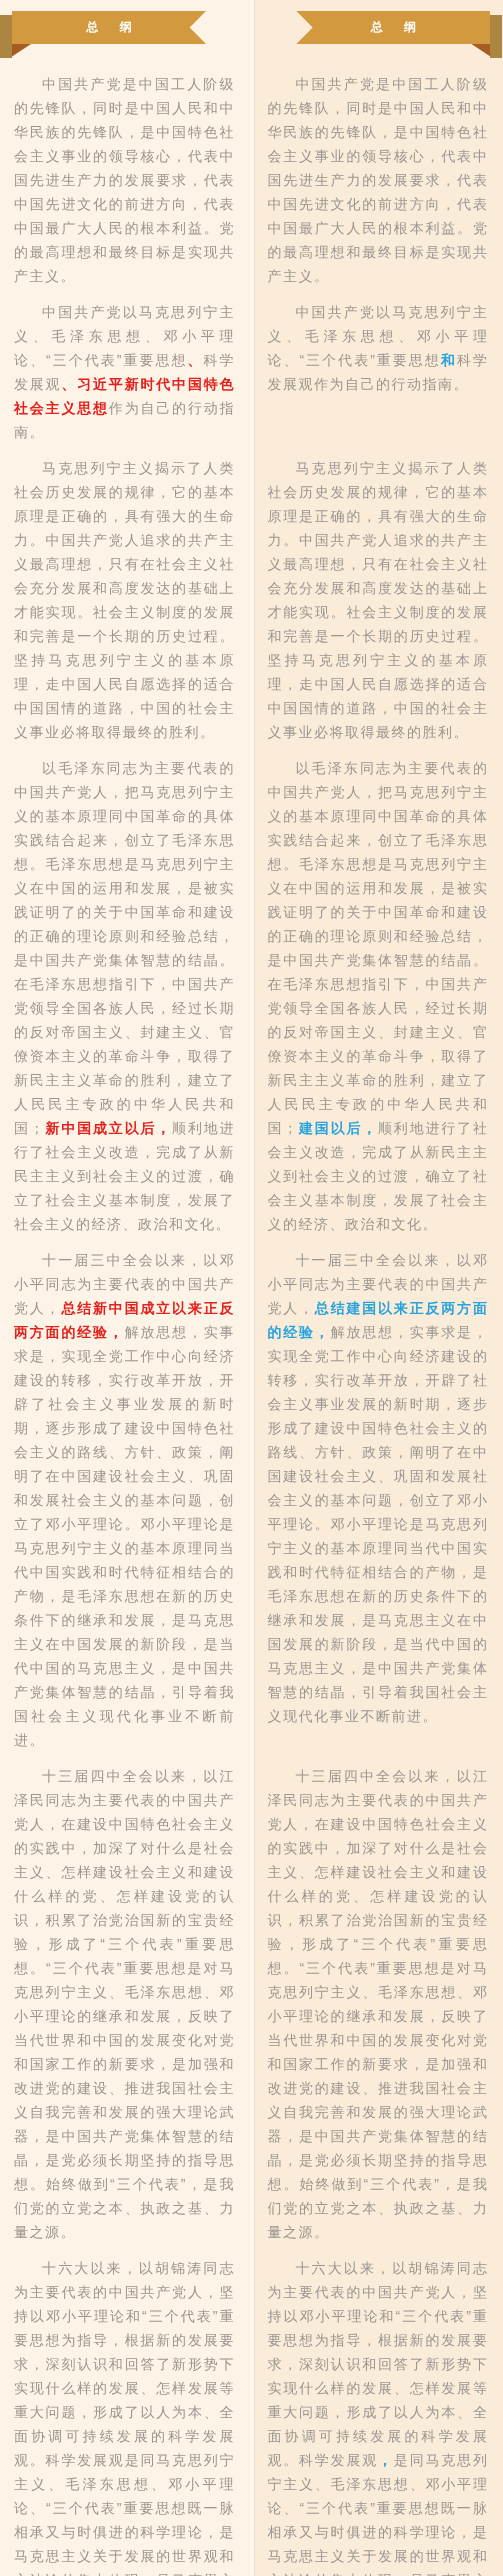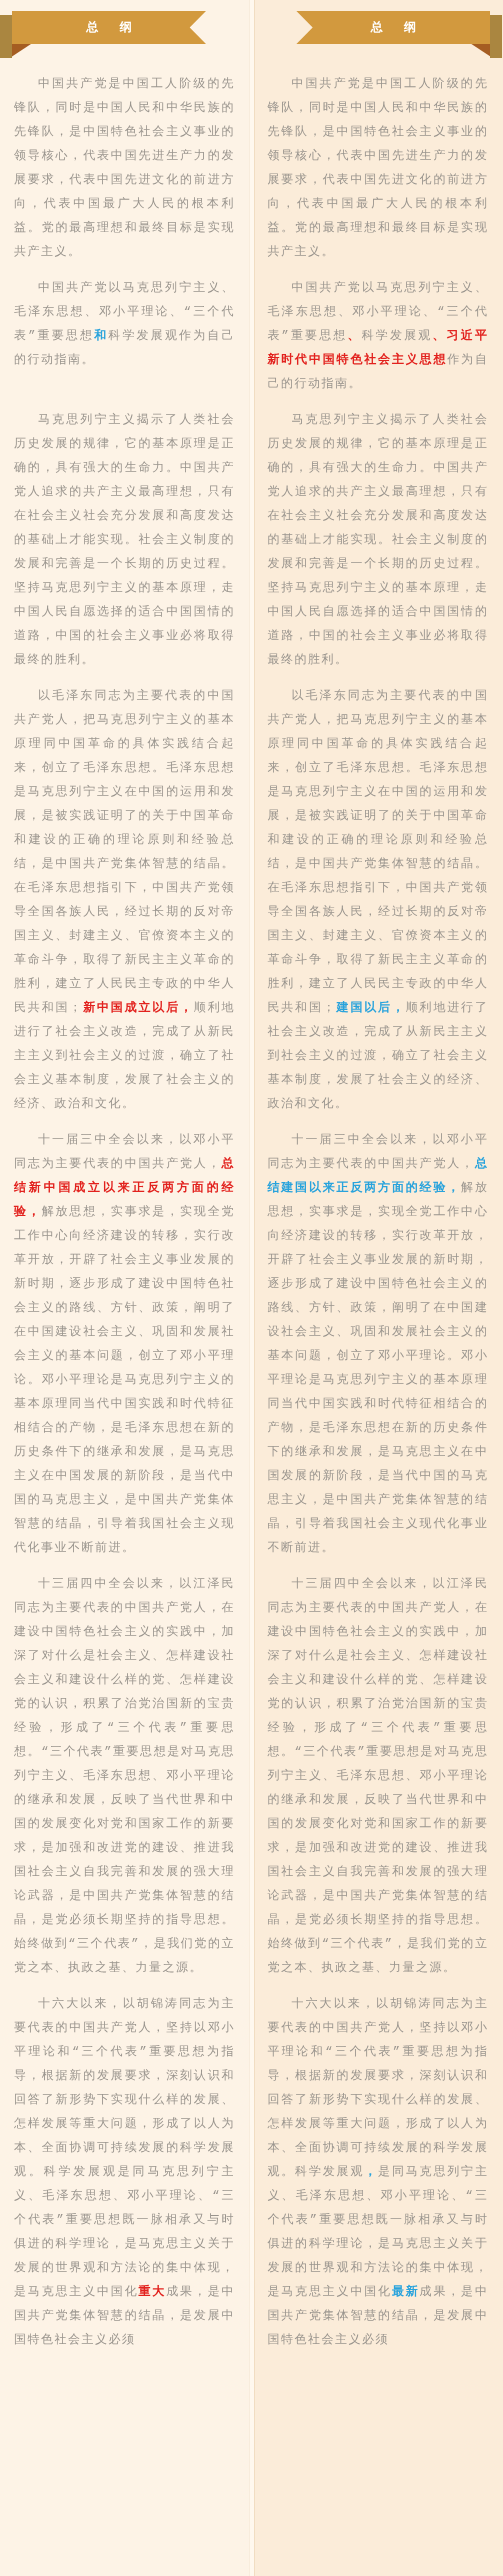--- a/index.html
+++ b/index.html
@@ -30,24 +30,23 @@
   .tail{position:absolute; top:15px; width:12px; height:43px;}
   .ribbon.l .tail{left:0;}
   .ribbon.r .tail{right:0;}
   .fold{position:absolute; top:44px; width:19px; height:12.6px;}
   .ribbon.l .fold{left:12px; clip-path:polygon(0 0,100% 0,0 100%);}
   .ribbon.r .fold{right:12px; clip-path:polygon(0 0,100% 0,100% 100%);}
   
   .cell{padding:0 14px;}
   .para{
     margin:12px 0 0 0;
-    font-size:12px; line-height:24px; letter-spacing:1.5px;
+    font-size:14px; line-height:24px; letter-spacing:1.5px;
     text-align:justify; text-indent:2em;
     word-break:break-all;
-    font-family:Liberation Mono, monospace;
   }
   .para.first{margin-top:1.5px;}
   .seg-added{font-weight:bold;}
   .seg-changed{font-weight:bold;}
 </style>
 </head>
 <body style="background: rgb(255, 248, 238);">
 
 <div class="page">
   <div class="bg left" style="background: rgb(253, 243, 230);"></div>
@@ -65,24 +64,24 @@
       <div class="band" style="background: rgb(210, 153, 62);">总 纲</div>
     </div>
 
   <div class="cell">
         <p class="para first" style="color: rgb(154, 149, 142);"><span>中国共产党是中国工人阶级的先锋队，同时是中国人民和中华民族的先锋队，是中国特色社会主义事业的领导核心，代表中国先进生产力的发展要求，代表中国先进文化的前进方向，代表中国最广大人民的根本利益。党的最高理想和最终目标是实现共产主义。</span></p>
       </div>
       <div class="cell">
         <p class="para first" style="color: rgb(154, 149, 142);"><span>中国共产党是中国工人阶级的先锋队，同时是中国人民和中华民族的先锋队，是中国特色社会主义事业的领导核心，代表中国先进生产力的发展要求，代表中国先进文化的前进方向，代表中国最广大人民的根本利益。党的最高理想和最终目标是实现共产主义。</span></p>
       </div>
       <div class="cell">
-        <p class="para" style="color: rgb(154, 149, 142);"><span>中国共产党以马克思列宁主义、毛泽东思想、邓小平理论、“三个代表”重要思想</span><span class="seg-changed" style="color: rgb(41, 163, 220);">和</span><span>科学发展观作为自己的行动指南。</span></p>
+        <p class="para" style="color: rgb(154, 149, 142);"><span>中国共产党以马克思列宁主义、毛泽东思想、邓小平理论、“三个代表”重要思想</span><span class="seg-added" style="color: rgb(226, 34, 30);">、</span><span>科学发展观</span><span class="seg-added" style="color: rgb(226, 34, 30);">、习近平新时代中国特色社会主义思想</span><span>作为自己的行动指南。</span></p>
       </div>
       <div class="cell">
-        <p class="para" style="color: rgb(154, 149, 142);"><span>中国共产党以马克思列宁主义、毛泽东思想、邓小平理论、“三个代表”重要思想</span><span class="seg-added" style="color: rgb(226, 34, 30);">、</span><span>科学发展观</span><span class="seg-added" style="color: rgb(226, 34, 30);">、习近平新时代中国特色社会主义思想</span><span>作为自己的行动指南。</span></p>
+        <p class="para" style="color: rgb(154, 149, 142);"><span>中国共产党以马克思列宁主义、毛泽东思想、邓小平理论、“三个代表”重要思想</span><span class="seg-changed" style="color: rgb(41, 163, 220);">和</span><span>科学发展观作为自己的行动指南。</span></p>
       </div>
       <div class="cell">
         <p class="para" style="color: rgb(154, 149, 142);"><span>马克思列宁主义揭示了人类社会历史发展的规律，它的基本原理是正确的，具有强大的生命力。中国共产党人追求的共产主义最高理想，只有在社会主义社会充分发展和高度发达的基础上才能实现。社会主义制度的发展和完善是一个长期的历史过程。坚持马克思列宁主义的基本原理，走中国人民自愿选择的适合中国国情的道路，中国的社会主义事业必将取得最终的胜利。</span></p>
       </div>
       <div class="cell">
         <p class="para" style="color: rgb(154, 149, 142);"><span>马克思列宁主义揭示了人类社会历史发展的规律，它的基本原理是正确的，具有强大的生命力。中国共产党人追求的共产主义最高理想，只有在社会主义社会充分发展和高度发达的基础上才能实现。社会主义制度的发展和完善是一个长期的历史过程。坚持马克思列宁主义的基本原理，走中国人民自愿选择的适合中国国情的道路，中国的社会主义事业必将取得最终的胜利。</span></p>
       </div>
       <div class="cell">
         <p class="para" style="color: rgb(154, 149, 142);"><span>以毛泽东同志为主要代表的中国共产党人，把马克思列宁主义的基本原理同中国革命的具体实践结合起来，创立了毛泽东思想。毛泽东思想是马克思列宁主义在中国的运用和发展，是被实践证明了的关于中国革命和建设的正确的理论原则和经验总结，是中国共产党集体智慧的结晶。在毛泽东思想指引下，中国共产党领导全国各族人民，经过长期的反对帝国主义、封建主义、官僚资本主义的革命斗争，取得了新民主主义革命的胜利，建立了人民民主专政的中华人民共和国；</span><span class="seg-added" style="color: rgb(226, 34, 30);">新中国成立以后，</span><span>顺利地进行了社会主义改造，完成了从新民主主义到社会主义的过渡，确立了社会主义基本制度，发展了社会主义的经济、政治和文化。</span></p>
       </div>

